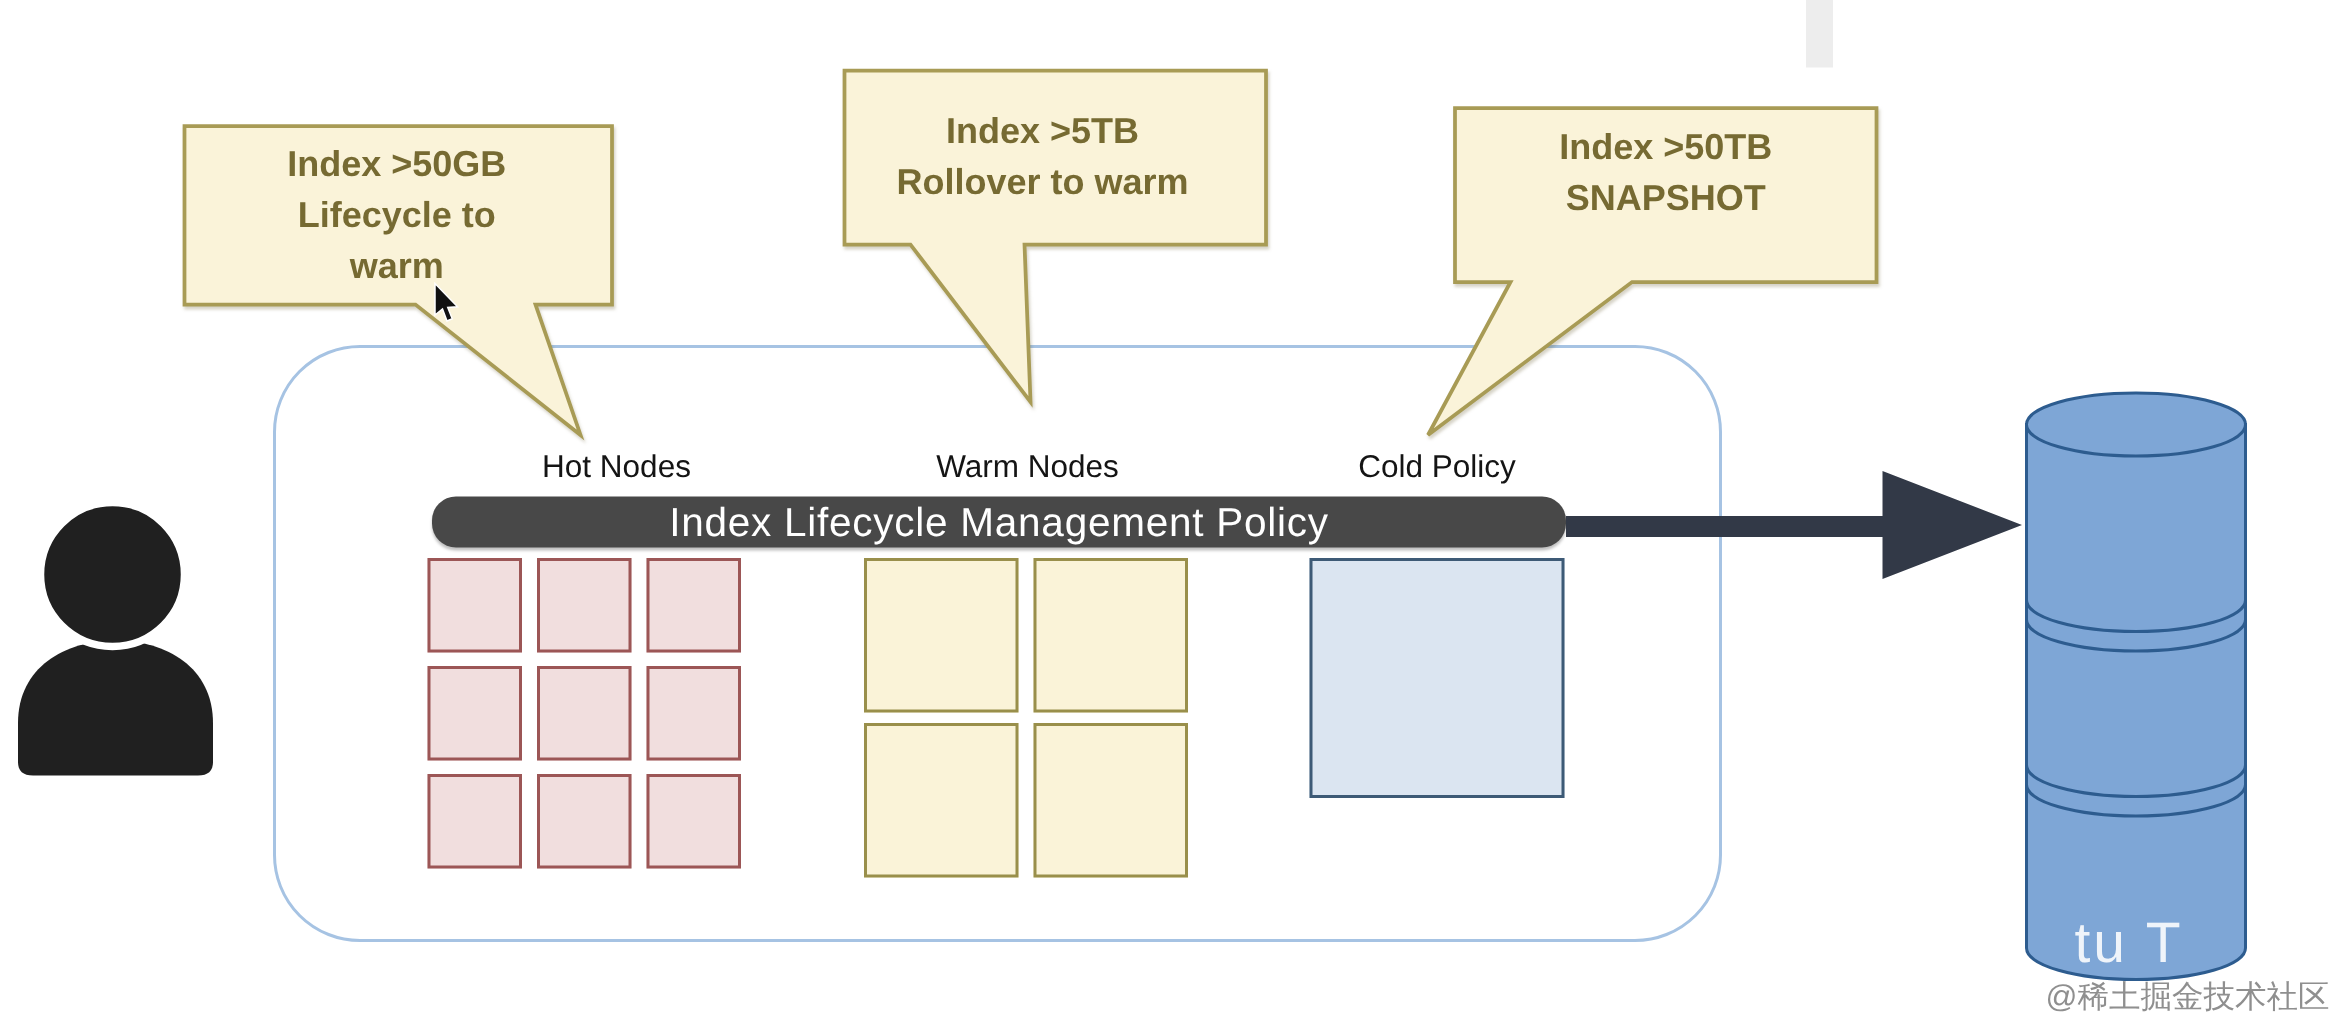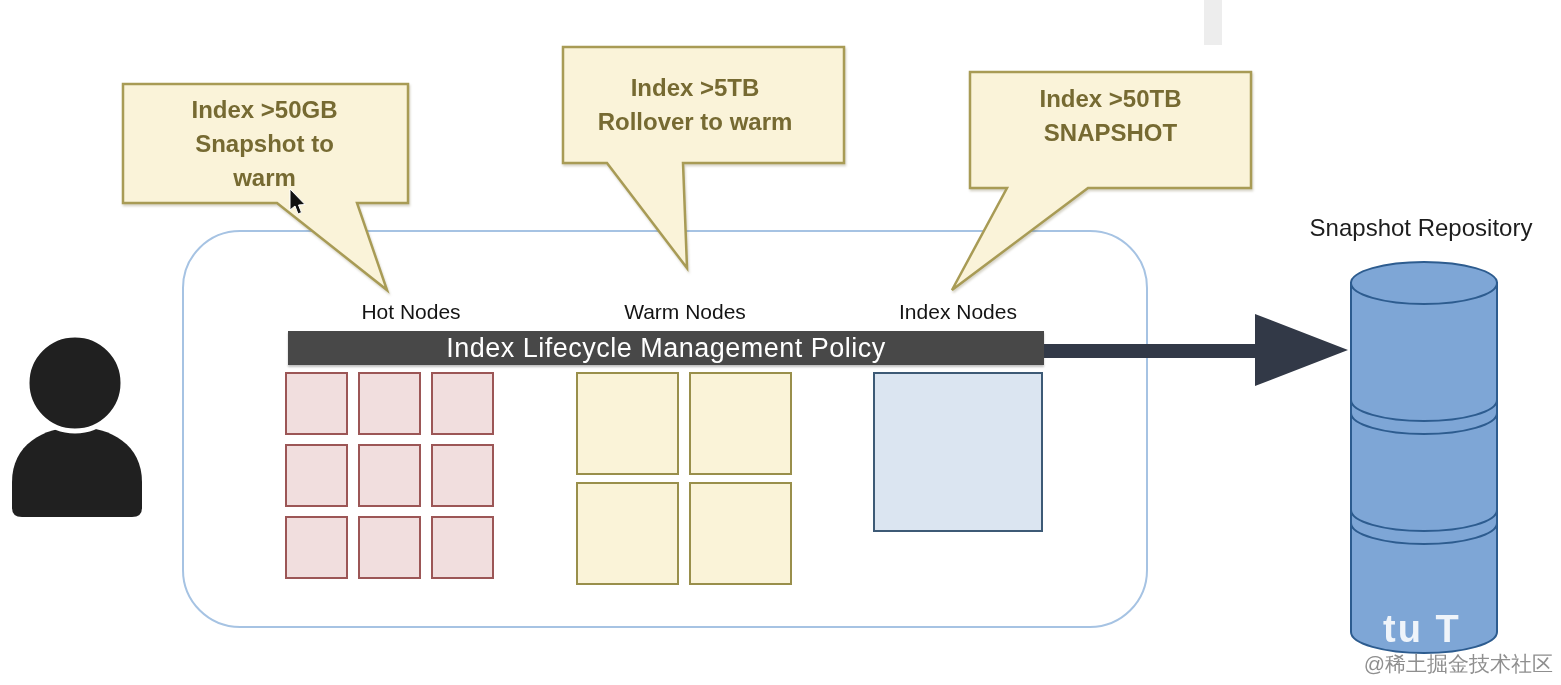--- a/index.html
+++ b/index.html
@@ -20,37 +20,37 @@
     text-align:center;font-weight:bold;color:#766a32;font-size:24px;line-height:34px;
     z-index:6;
   }
   
   .group-label{
     top:300px;transform:translateX(-50%);font-size:21px;color:#141414;white-space:nowrap;
     z-index:4;
   }
   
   .policy-bar{
-    left:288px;top:331px;width:756px;height:34px;background:#484848;border-radius:0;
+    left:288px;top:331px;width:756px;height:34px;background:#484848;border-radius:16px;
     display:flex;align-items:center;justify-content:center;z-index:3;
     box-shadow:0 2px 2px rgba(0,0,0,0.25);
   }
   .policy-bar span{color:#ffffff;font-size:27px;letter-spacing:0.5px;}
   
   .grid{display:grid;z-index:2;}
   .hot-grid{left:285px;top:372px;grid-template-columns:repeat(3,63px);grid-auto-rows:63px;column-gap:10px;row-gap:9px;}
   .warm-grid{left:576px;top:372px;grid-template-columns:repeat(2,103px);grid-auto-rows:103px;column-gap:10px;row-gap:7px;}
   .sq-hot{background:#f1dede;border:2px solid #9c5656;}
   .sq-warm{background:#faf3d8;border:2px solid #998f4b;}
   .cold-square{left:873px;top:372px;width:166px;height:156px;background:#dbe5f1;border:2px solid #3d5a76;z-index:2;}
   
   .repo-label{left:1421px;top:214px;transform:translateX(-50%);font-size:24px;color:#1d1d1d;white-space:nowrap;}
   
   .wm-overlay{
-    left:1383px;top:608px;font-size:38px;font-weight:bold;color:rgba(255,255,255,0.88);
+    left:1383px;top:608px;font-size:38px;font-weight:normal;color:rgba(255,255,255,0.88);
     z-index:9;letter-spacing:2px;
   }
   .wm-community{
     right:8px;top:650px;font-size:21px;color:#8f8f8f;z-index:9;white-space:nowrap;
   }
   .topright-bar{left:1204px;top:0px;width:18px;height:45px;background:#ededed;}
   .z5{z-index:5;} .z7{z-index:7;}
 </style>
 </head>
 <body>
@@ -64,21 +64,21 @@
   <svg class="abs" style="left:8px;top:330px;" width="140" height="190" viewBox="0 0 140 190">
     <path d="M14,187 Q4,187 4,178 L4,152 C4,115 35,97 69,97 C103,97 134,115 134,152 L134,178 Q134,187 124,187 Z" fill="#202020"></path>
     <circle cx="67" cy="53" r="48" fill="#202020" stroke="#ffffff" stroke-width="5"></circle>
   </svg>
 
   <svg class="abs bubble-svg z5" style="left:121px;top:82px;" width="290" height="215" viewBox="0 0 290 215">
     <path d="M2,2 H287 V121 H236 L266,208 L156,121 H2 Z" fill="#faf3d9" stroke="#a89b55" stroke-width="2.5"></path>
   </svg>
   <div class="abs bubble-text" style="left:123px;top:86px;width:283px;height:115px;">
     <span>Index &gt;50GB</span>
-    <span>Snapshot to</span>
+    <span>Lifecycle to</span>
     <span>warm</span>
   </div>
 
   <svg class="abs bubble-svg z5" style="left:561px;top:45px;" width="290" height="230" viewBox="0 0 290 230">
     <path d="M2,2 H283 V118 H122 L126,223 L46,118 H2 Z" fill="#faf3d9" stroke="#a89b55" stroke-width="2.5"></path>
   </svg>
   <div class="abs bubble-text" style="left:563px;top:49px;width:264px;height:112px;">
     <span>Index &gt;5TB</span>
     <span>Rollover to warm</span>
   </div>
@@ -90,21 +90,21 @@
     <span>Index &gt;50TB</span>
     <span>SNAPSHOT</span>
   </div>
 
   <svg class="abs z7" style="left:288px;top:188px;" width="22" height="28" viewBox="0 0 22 28">
     <path d="M2,1 L2,22 L7,18 L10,26 L13.5,24.5 L10.5,17 L17,16.5 Z" fill="#111111" stroke="#ffffff" stroke-width="1"></path>
   </svg>
 
   <div class="abs group-label" style="left:411px;">Hot Nodes</div>
   <div class="abs group-label" style="left:685px;">Warm Nodes</div>
-  <div class="abs group-label" style="left:958px;">Index Nodes</div>
+  <div class="abs group-label" style="left:958px;">Cold Policy</div>
 
   <div class="abs policy-bar">
     <span>Index Lifecycle Management Policy</span>
   </div>
 
   <div class="abs grid hot-grid">
     <div class="sq-hot"></div>
     <div class="sq-hot"></div>
     <div class="sq-hot"></div>
     <div class="sq-hot"></div>
@@ -121,21 +121,20 @@
     <div class="sq-warm"></div>
     <div class="sq-warm"></div>
   </div>
 
   <div class="abs cold-square"></div>
 
   <svg class="abs z5" style="left:1040px;top:308px;" width="315" height="85" viewBox="0 0 315 85">
     <path d="M4,36 H215 V6 L308,42 L215,78 V50 H4 Z" fill="#323947"></path>
   </svg>
 
-  <div class="abs repo-label">Snapshot Repository</div>
 
   <svg class="abs" style="left:1345px;top:255px;" width="160" height="410" viewBox="0 0 160 410">
     <path d="M6,28 V377 A73,21 0 0 0 152,377 V28 Z" fill="#7ea6d6" stroke="#2d5c8f" stroke-width="2"></path>
     <ellipse cx="79" cy="28" rx="73" ry="21" fill="#7ea6d6" stroke="#2d5c8f" stroke-width="2"></ellipse>
     <path d="M6,145 A73,21 0 0 0 152,145" fill="none" stroke="#2d5c8f" stroke-width="2"></path>
     <path d="M6,158 A73,21 0 0 0 152,158" fill="none" stroke="#2d5c8f" stroke-width="2"></path>
     <path d="M6,255 A73,21 0 0 0 152,255" fill="none" stroke="#2d5c8f" stroke-width="2"></path>
     <path d="M6,268 A73,21 0 0 0 152,268" fill="none" stroke="#2d5c8f" stroke-width="2"></path>
   </svg>
 

